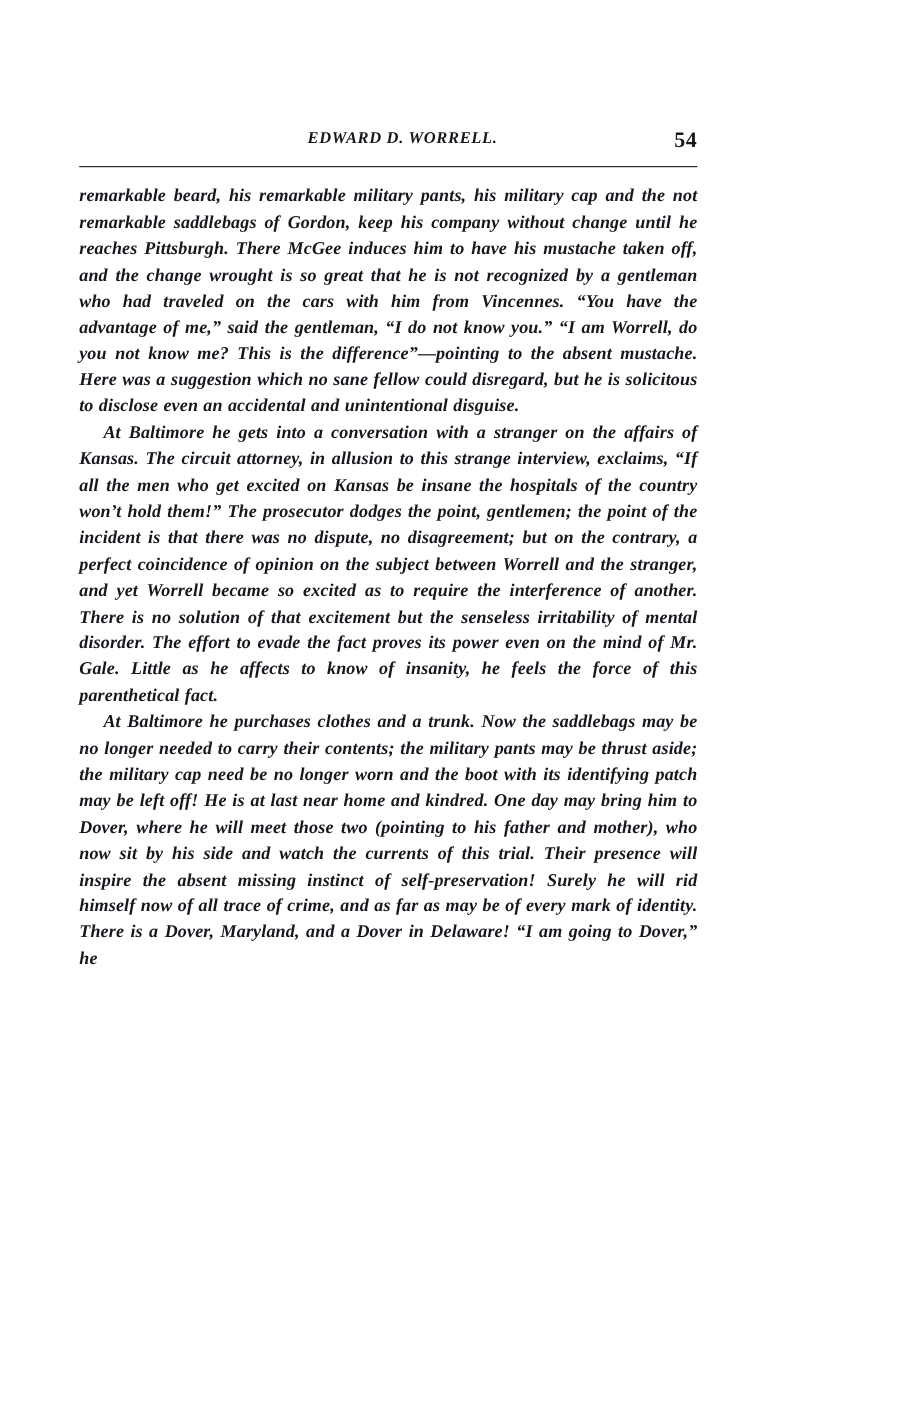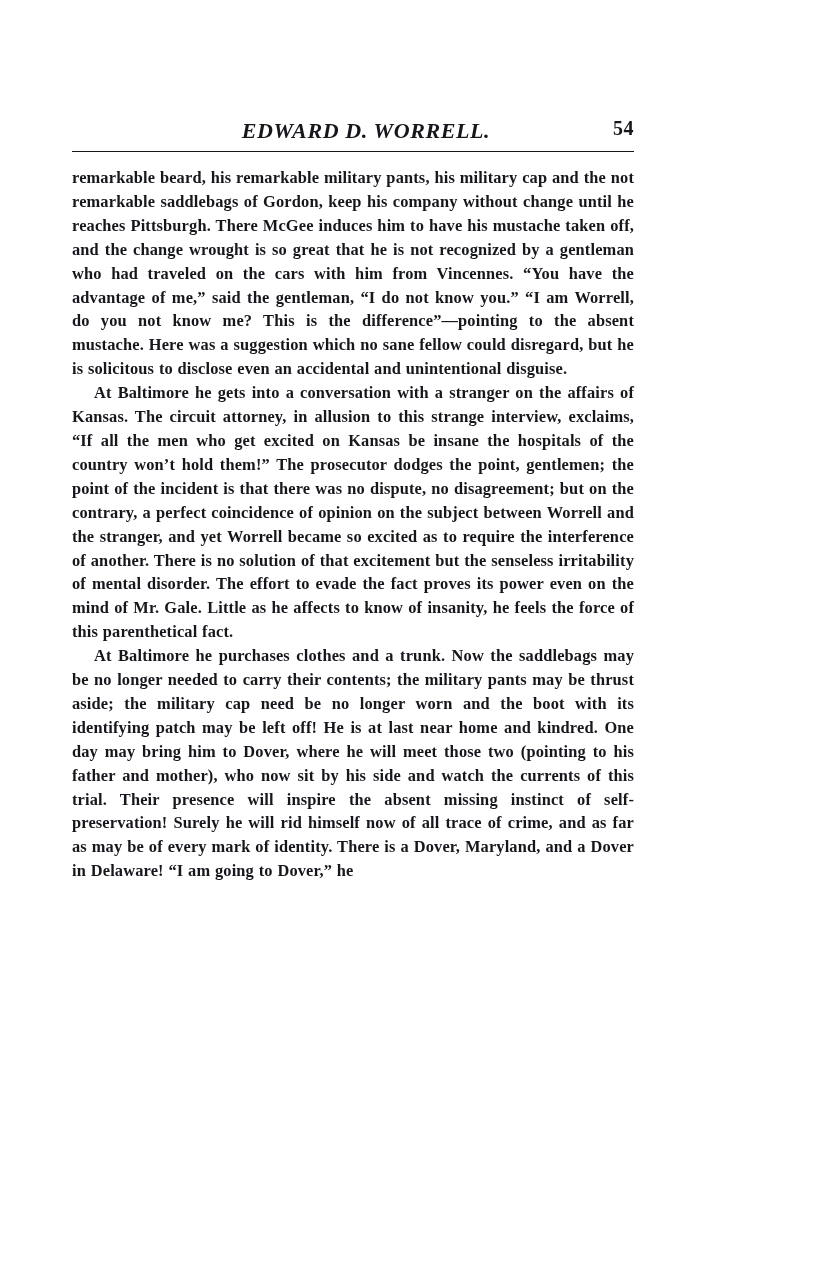--- a/index.html
+++ b/index.html
@@ -31,21 +31,21 @@
     display: flex;
     align-items: baseline;
     justify-content: flex-start;
     position: relative;
     height: 26px;
   }
   .running-title {
     font-family: "Liberation Serif", serif;
     font-style: italic;
     font-weight: bold;
-    font-size: 22px;
+    font-size: 15px;
     letter-spacing: 0.6px;
     margin: 0 auto 0 auto;
     padding-left: 26px;
     white-space: nowrap;
   }
   .page-number {
     position: absolute;
     right: 0;
     top: -1px;
     font-family: "Liberation Serif", serif;
@@ -66,20 +66,21 @@
     text-align: justify;
     text-justify: inter-word;
     font-weight: 600;
     letter-spacing: 0.15px;
     word-spacing: 0.5px;
     -webkit-font-smoothing: none;
   }
   .body-text p {
     margin: 0;
     text-indent: 22px;
+    font-style: italic;
   }
   .body-text p.no-indent {
     text-indent: 0;
   }
 </style>
 </head>
 <body>
 
 <div class="page">
   <div class="page-inner">

